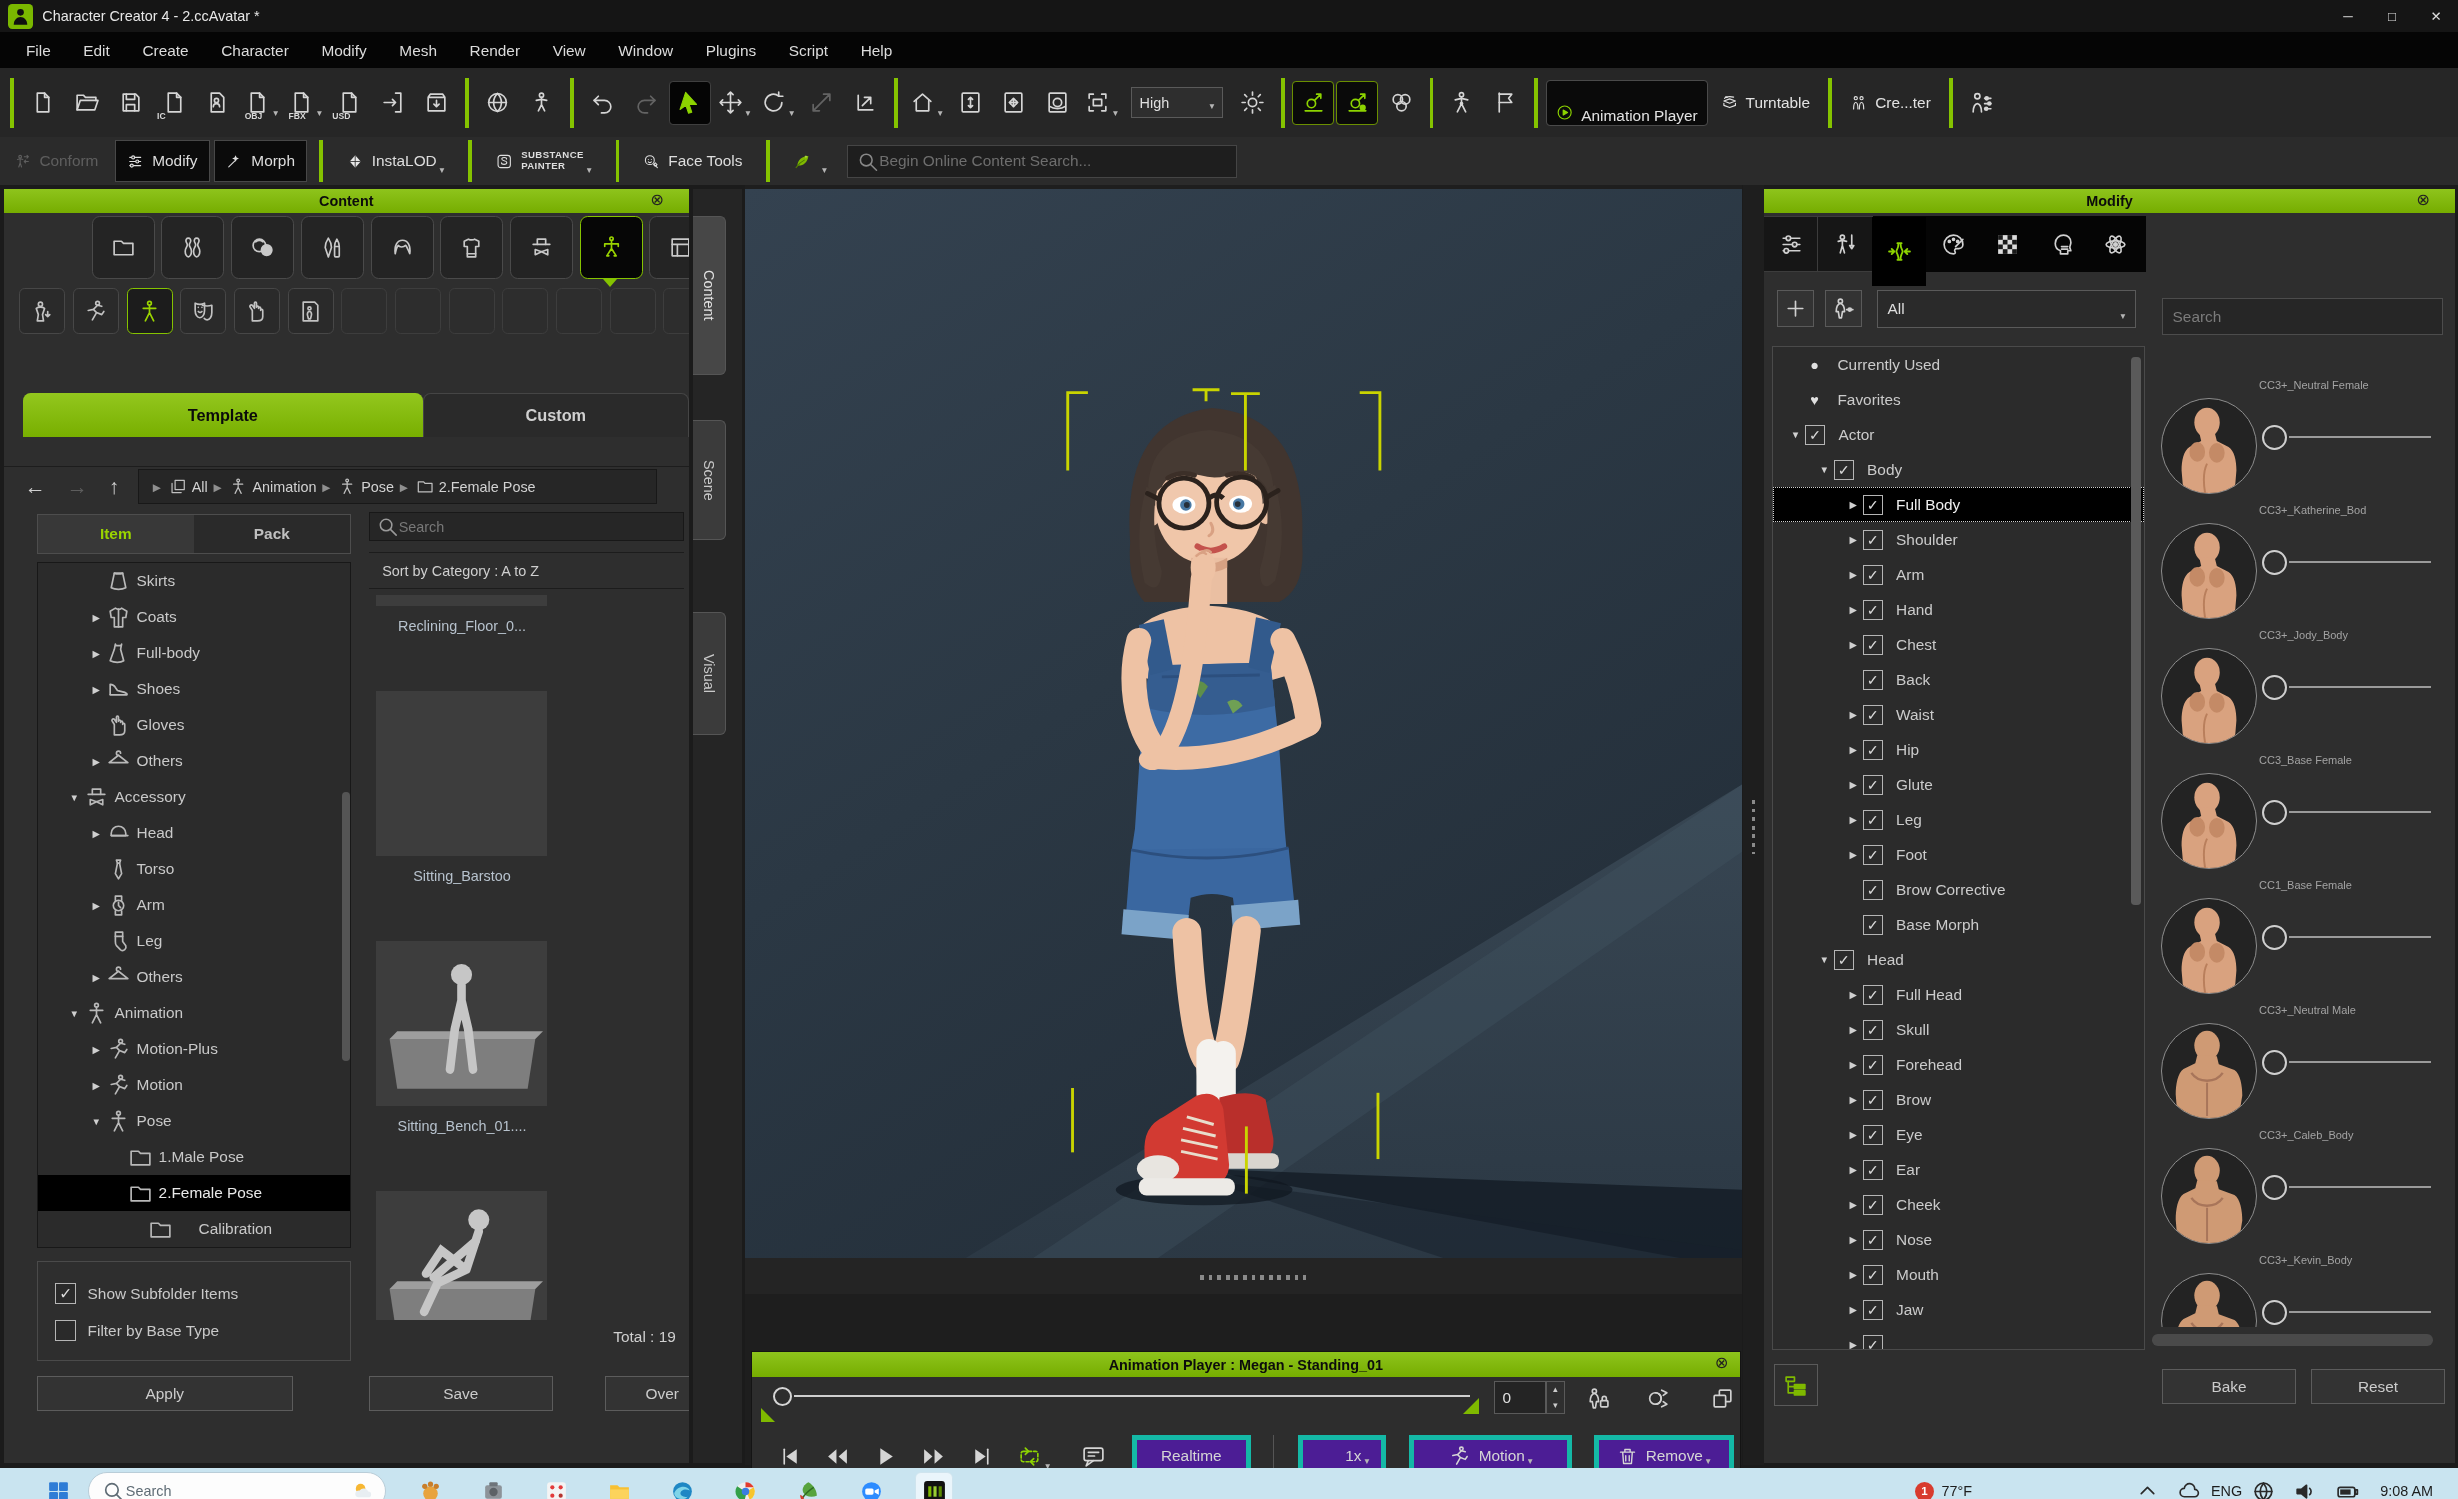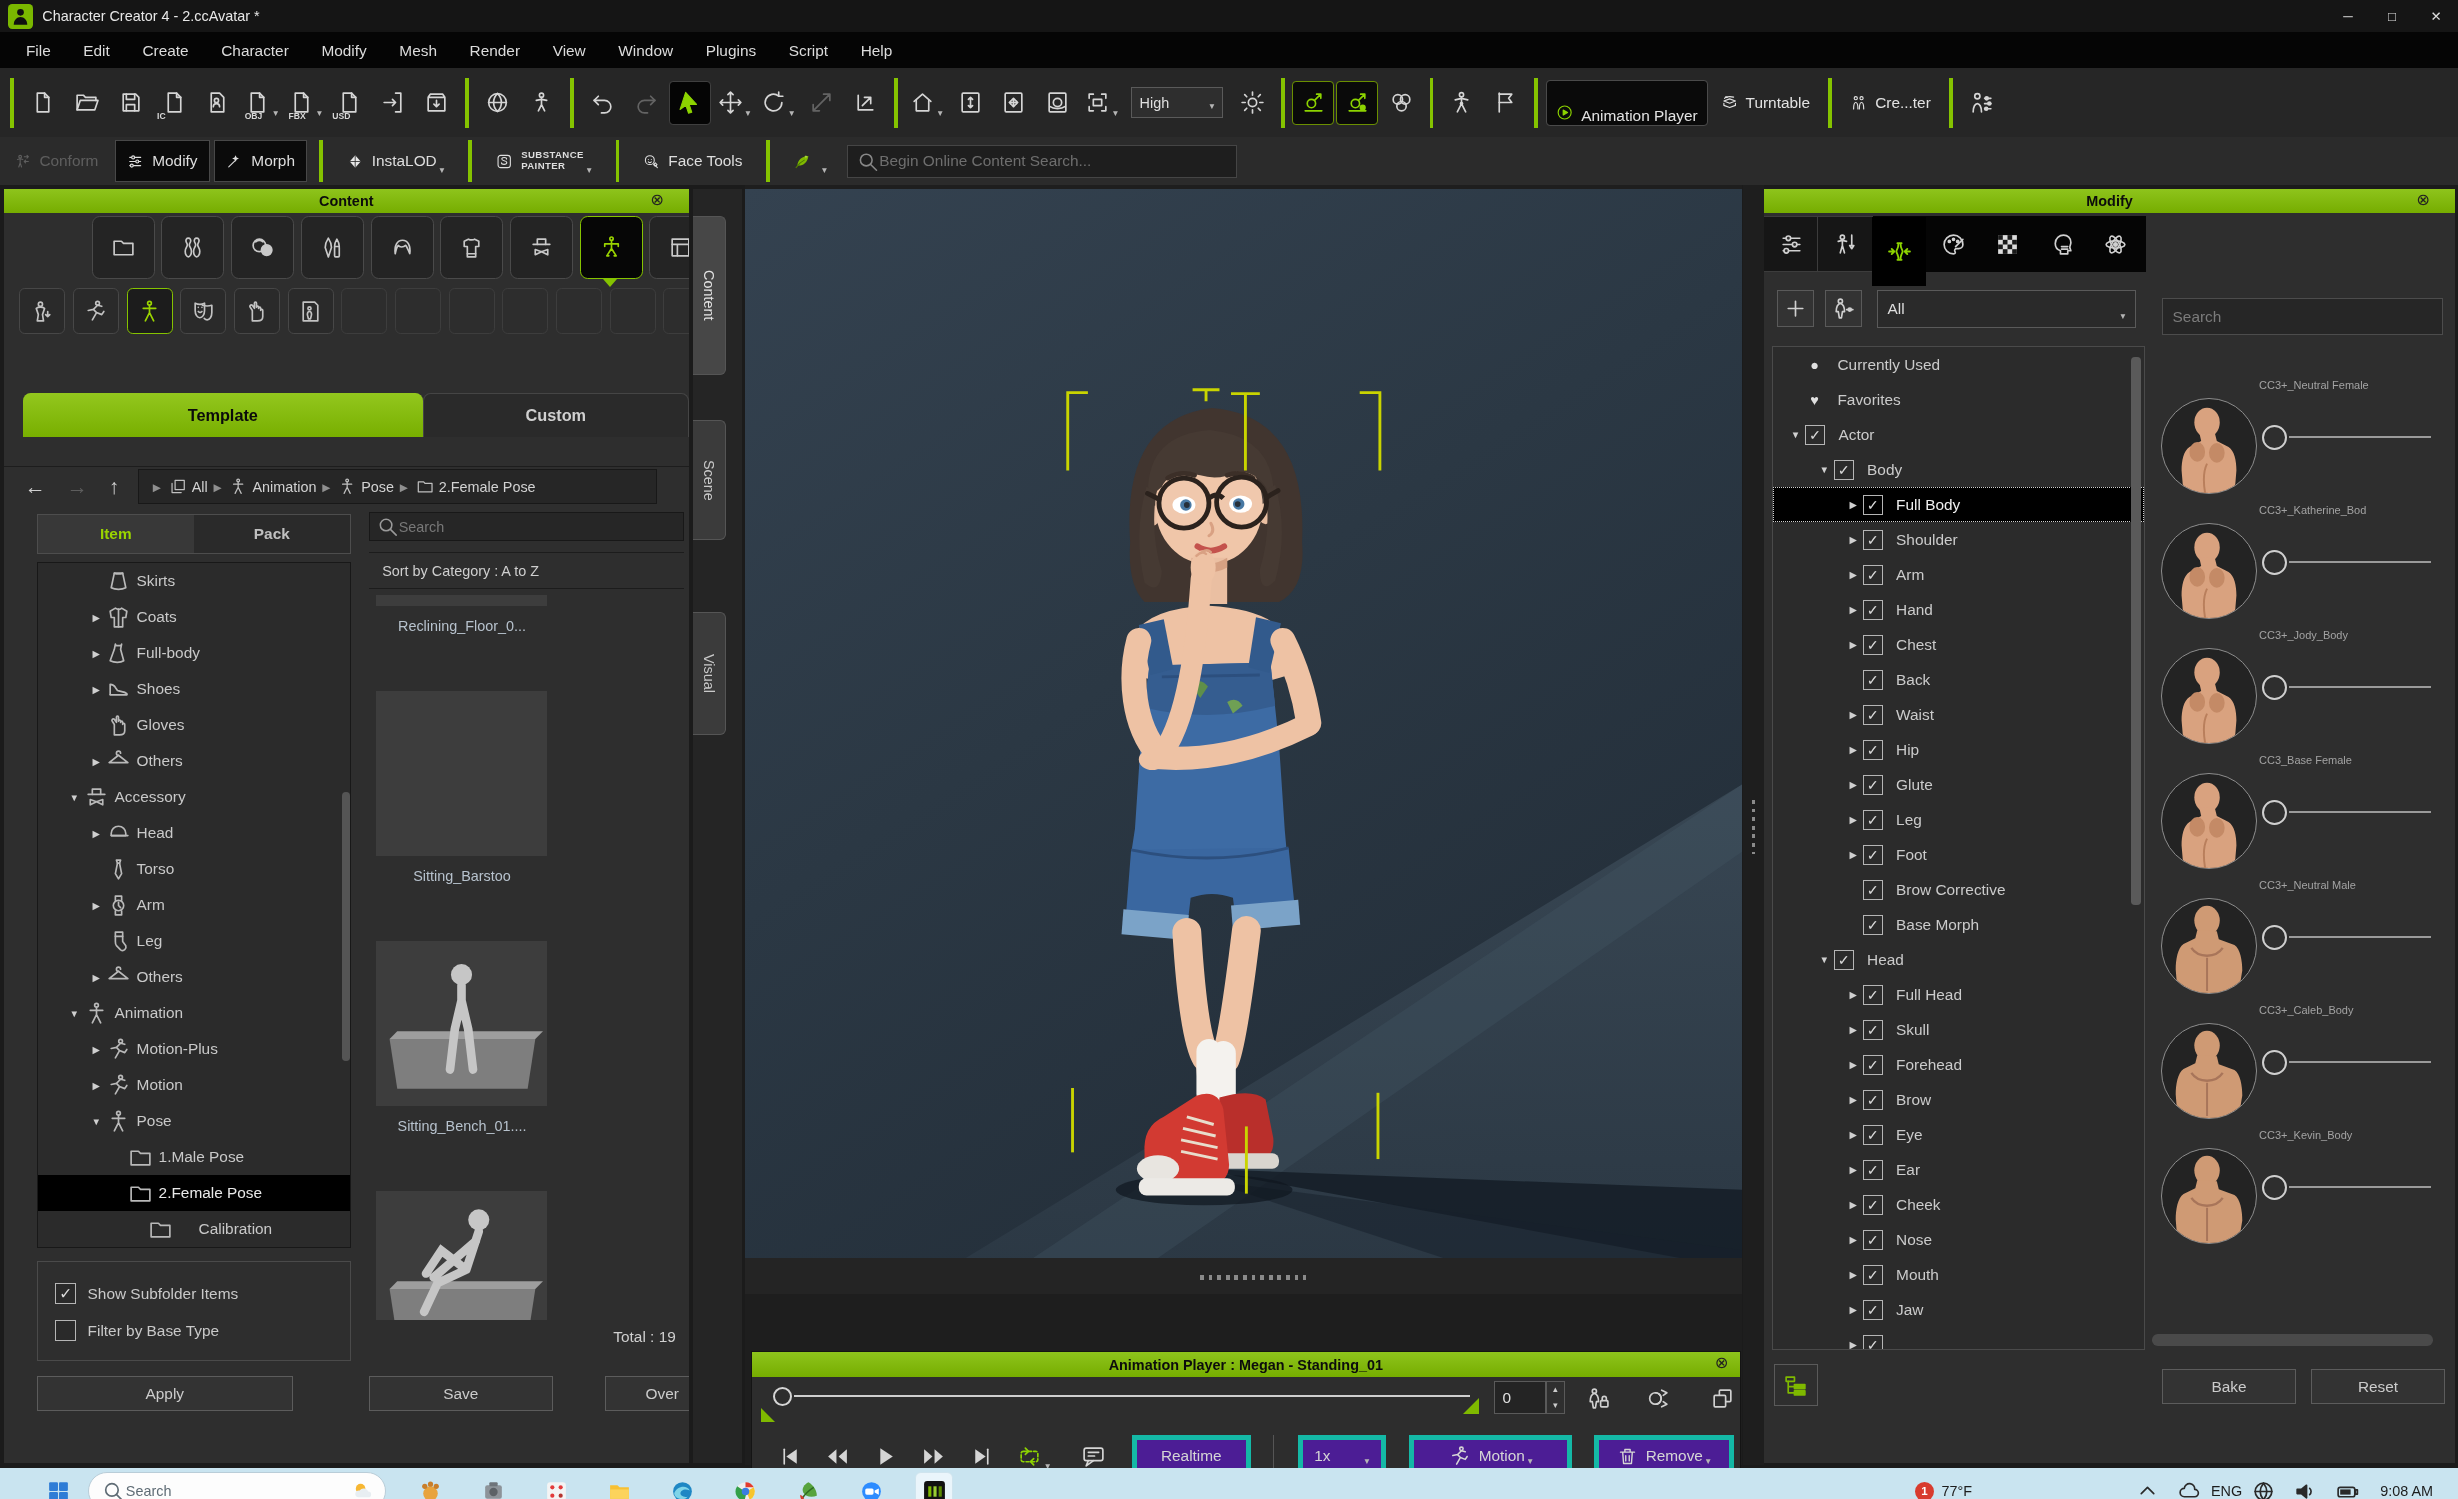--- a/index.html
+++ b/index.html
@@ -1263,21 +1263,21 @@
           <span style="display: inline-flex; width: 25px; height: 25px;">
             <svg viewBox="0 0 24 24" fill="none" stroke="currentColor" stroke-width="1.6" stroke-linecap="round" stroke-linejoin="round" style="width: 100%; height: 100%;">
               <rect x="3" y="4" width="18" height="12" rx="2"></rect>
               <path d="M7 16l-2 5 7-5"></path>
               <path d="M7 8h10M7 11.5h6"></path>
             </svg>
           </span>
         </div>
       <div class="trbtn trbox" style="left:380px;width:119px;">Realtime</div>
       <div class="vline"></div>
-      <div class="trbtn trbox" style="left:546px;width:88px;justify-content:space-between;padding:0 11.5px;">
+      <div class="trbtn trbox" style="left:546px;width:88px;justify-content:flex-end;padding:0 11.5px;">
         <span>1x</span>
           <span class="dd">▾</span>
       </div>
       <div class="trbtn trbox" style="left:657px;width:163px;">
         <span style="width: 23px; height: 23px; margin-right: 7.7px; display: inline-flex;">
             <svg viewBox="0 0 24 24" fill="none" stroke="currentColor" stroke-width="1.6" stroke-linecap="round" stroke-linejoin="round" style="width: 100%; height: 100%;">
               <circle cx="14" cy="4" r="1.8"></circle>
               <path d="M14 6l-4 4 3 3-4 7M10 10l-5 1M13 13l5 2 2-3M14 6l4 1"></path>
             </svg>
           </span>
@@ -1607,20 +1607,32 @@
         </div>
         <div class="srow">
           <div class="avatar"><svg viewBox="0 0 48 48">
               <ellipse cx="23" cy="12" rx="6.5" ry="7.5" fill="#d9a27f"></ellipse>
               <path d="M19 17l8 .5 1 4 6 3c3 2 4 7 4 12l-1 12H11l-1-12c0-5 1-10 4-12l6-3z" fill="#d9a27f"></path>
               <ellipse cx="18" cy="27" rx="4" ry="5" fill="#c48a66"></ellipse>
               <ellipse cx="28" cy="27.5" rx="4" ry="5" fill="#c48a66"></ellipse>
               <path d="M23 33c-2 4-2 9-1 15" stroke="#b97f5c" stroke-width="1" fill="none"></path>
             </svg></div>
           <div class="slabel">CC3_Base Female</div>
+          <div class="sknob"></div>
+          <div class="strack"></div>
+        </div>
+        <div class="srow">
+          <div class="avatar"><svg viewBox="0 0 48 48">
+              <ellipse cx="23" cy="12" rx="6.5" ry="7.5" fill="#d9a27f"></ellipse>
+              <path d="M19 17l8 .5 1 4 6 3c3 2 4 7 4 12l-1 12H11l-1-12c0-5 1-10 4-12l6-3z" fill="#d9a27f"></path>
+              <ellipse cx="18" cy="27" rx="4" ry="5" fill="#c48a66"></ellipse>
+              <ellipse cx="28" cy="27.5" rx="4" ry="5" fill="#c48a66"></ellipse>
+              <path d="M23 33c-2 4-2 9-1 15" stroke="#b97f5c" stroke-width="1" fill="none"></path>
+            </svg></div>
+          <div class="slabel">CC1_Base Female</div>
           <div class="sknob"></div>
           <div class="strack"></div>
         </div>
         <div class="srow">
           <div class="avatar"><svg viewBox="0 0 48 48">
               <ellipse cx="23" cy="11" rx="6.5" ry="7.5" fill="#cf9a74"></ellipse>
               <path d="M18 16l10 .5 1 4 8 3c3 2 4 8 4 13l-2 12H8L7 36c0-5 1-11 4-13l6-3z" fill="#cf9a74"></path>
               <path d="M15 25c2 3 5 4 8 4s6-1 8-4" stroke="#a8755a" stroke-width="1.2" fill="none"></path>
               <path d="M23 30v17" stroke="#a8755a" stroke-width="1" fill="none"></path>
             </svg></div>

